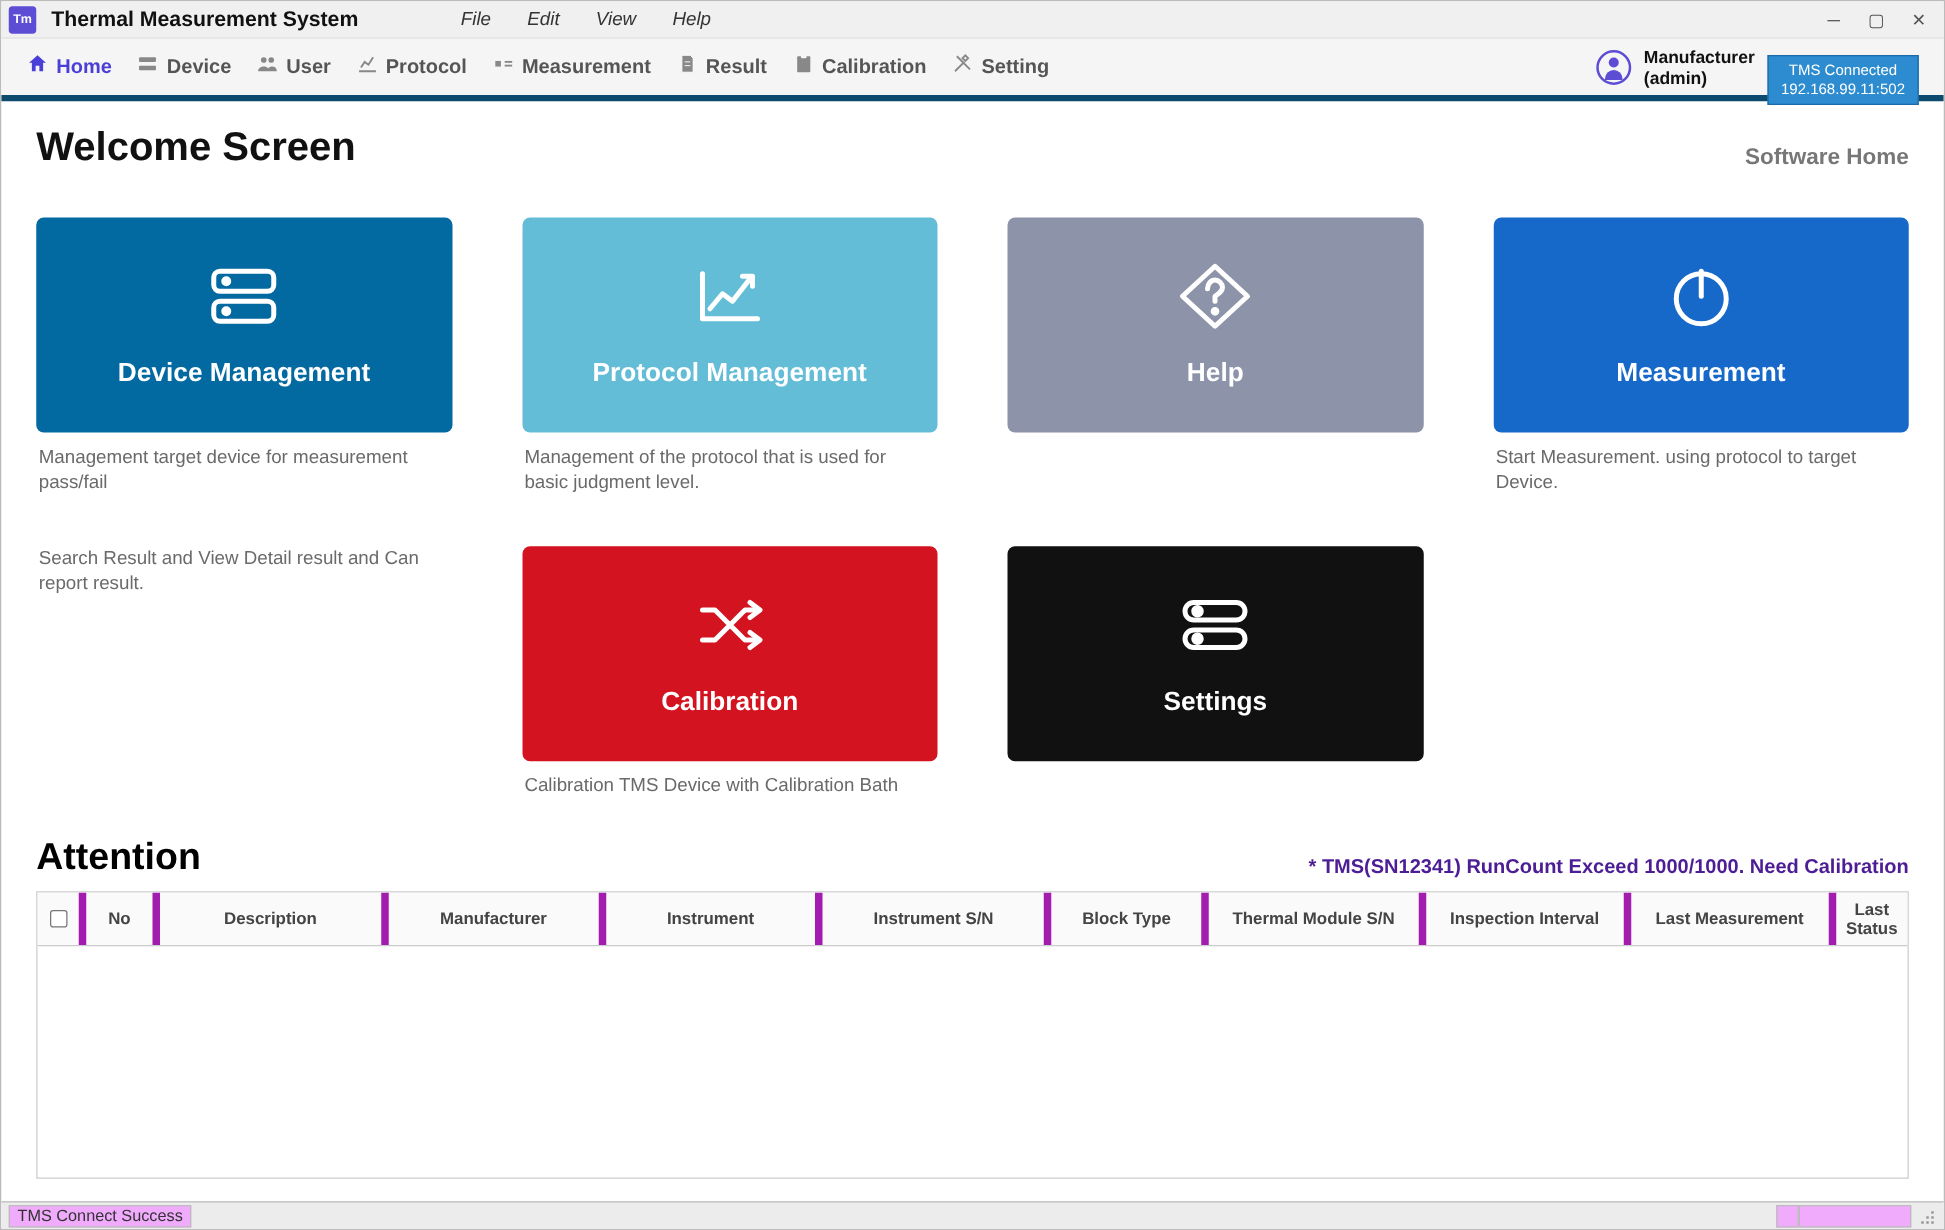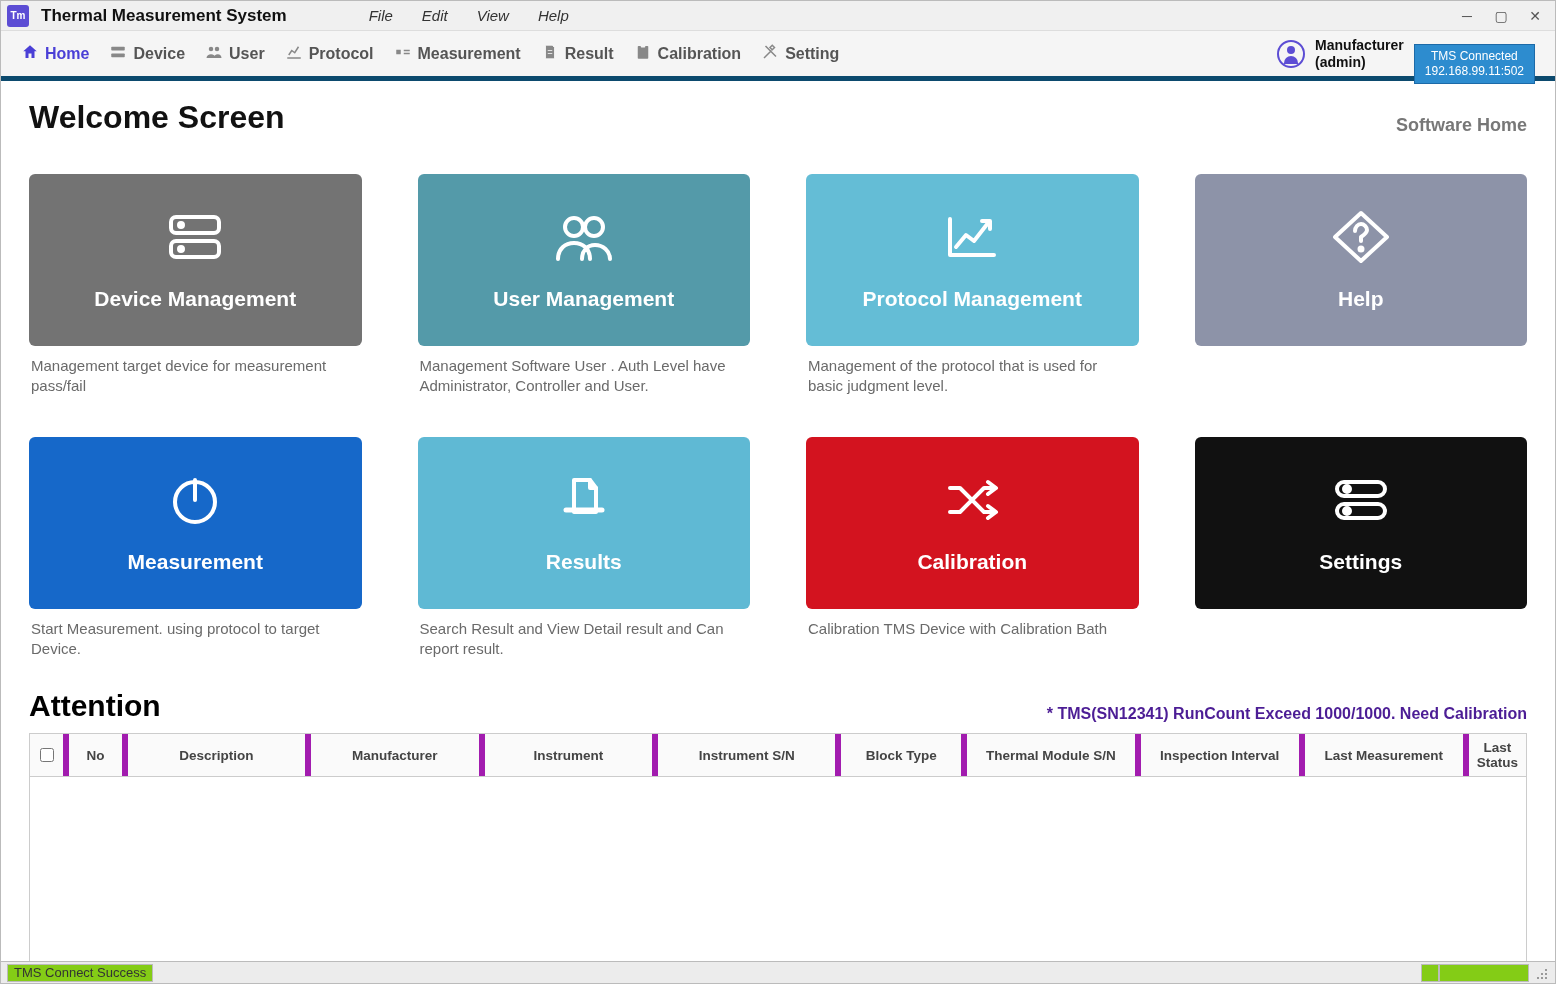--- a/index.html
+++ b/index.html
@@ -31,21 +31,21 @@
 .main { padding:18px 28px 8px 28px; }
 .welcome-head { display:flex; justify-content:space-between; align-items:flex-end; margin-bottom:38px; }
 .welcome-head h1 { font-size:32px; font-weight:700; color:#111; }
 .soft-home { font-size:18px; font-weight:600; color:#777; }
 
 .card-grid { display:grid; grid-template-columns:repeat(4,1fr); gap:40px 56px; }
 .card-wrap { display:flex; flex-direction:column; gap:10px; }
 .card { height:172px; border-radius:6px; display:flex; flex-direction:column; align-items:center; justify-content:center; color:#fff; gap:22px; cursor:pointer; }
 .card-title { font-size:21px; font-weight:700; }
 .card-desc { font-size:15px; color:#6a6a6a; line-height:1.35; padding:0 2px; }
-.c-device  { background:#737373; } 
+.c-device  { background:#0369a1; } 
 .c-user    { background:#549aa9; }
 .c-protocol{ background:#64bdd6; }
 .c-help    { background:#8d93a8; }
 .c-meas    { background:#1668c9; }
 .c-results { background:#5fb9d4; }
 .c-calib   { background:#d3131f; }
 .c-settings{ background:#111; }
 .card svg { width:64px; height:56px; stroke:#fff; fill:none; stroke-width:4; stroke-linecap:round; stroke-linejoin:round; }
 
 
@@ -63,21 +63,21 @@
 .th-inst { width:180px; }
 .th-sn { width:190px; }
 .th-block { width:130px; }
 .th-mod { width:180px; }
 .th-interv { width:170px; }
 .th-last { width:170px; }
 .th-status { flex:1; }
 
 
 .statusbar { position:absolute; left:0; right:0; bottom:0; height:22px; background:#ececec; border-top:1px solid #bbb; display:flex; align-items:center; padding:0 6px; font-size:13px; color:#333; }
-.status-seg { border:1px solid #bbb; padding:0px 6px; height:18px; line-height:16px; background:#84cc16; }
+.status-seg { border:1px solid #bbb; padding:0px 6px; height:18px; line-height:16px; background:#f0abfc; }
 .status-spacer{ flex:1; }
 .grip { width:16px; height:16px; margin-left:4px; position:relative; }
 .grip::before,.grip::after { content:""; position:absolute; background:#999; }
 .grip::before { width:2px; height:2px; bottom:2px; right:2px; box-shadow:-4px 0 #999,-8px 0 #999,0 -4px #999,-4px -4px #999,0 -8px #999; }
 
 input[type=checkbox]{ width:14px; height:14px; }
 </style>
 </head>
 <body>
 
@@ -180,31 +180,20 @@
             <rect x="8" y="8" width="48" height="16" rx="5"></rect>
             <rect x="8" y="32" width="48" height="16" rx="5"></rect>
             <circle cx="18" cy="16" r="2" fill="#fff"></circle>
             <circle cx="18" cy="40" r="2" fill="#fff"></circle>
           </svg>
         <div class="card-title">Device Management</div>
       </div>
       <div class="card-desc">Management target device for measurement pass/fail</div>
     </div>
 
-    <div class="card-wrap">
-      <div class="card c-user">
-        <svg viewBox="0 0 64 56">
-            <circle cx="22" cy="18" r="9"></circle>
-            <circle cx="42" cy="18" r="9"></circle>
-            <path d="M6 50c0-10 7-16 16-16s16 6 16 16M30 50c0-8 5-14 13-14s15 6 15 14"></path>
-          </svg>
-        <div class="card-title">User Management</div>
-      </div>
-      <div class="card-desc">Management Software User . Auth Level have Administrator, Controller and User.</div>
-    </div>
 
     <div class="card-wrap">
       <div class="card c-protocol">
         <svg viewBox="0 0 64 56">
             <path d="M10 10v36h44"></path>
             <path d="M16 38l10-12 8 6 14-18"></path>
             <path d="M42 12h8v8"></path>
           </svg>
         <div class="card-title">Protocol Management</div>
       </div>
@@ -227,28 +216,20 @@
         <svg viewBox="0 0 64 56">
             <circle cx="32" cy="30" r="20"></circle>
             <line x1="32" y1="8" x2="32" y2="28"></line>
           </svg>
         <div class="card-title">Measurement</div>
       </div>
       <div class="card-desc">Start Measurement. using protocol to target Device.</div>
     </div>
 
     <div class="card-wrap">
-      <div class="card c-results">
-        <svg viewBox="0 0 64 56">
-            <path d="M22 8h16l6 8v24H22z"></path>
-            <path d="M38 8v8h6"></path>
-            <line x1="14" y1="38" x2="50" y2="38" stroke-width="5"></line>
-          </svg>
-        <div class="card-title">Results</div>
-      </div>
       <div class="card-desc">Search Result and View Detail result and Can report result.</div>
     </div>
 
     <div class="card-wrap">
       <div class="card c-calib">
         <svg viewBox="0 0 64 56">
             <path d="M10 16h10l24 24h10M10 40h10l24-24h10"></path>
             <path d="M48 10l8 6-8 6M48 34l8 6-8 6"></path>
           </svg>
         <div class="card-title">Calibration</div>

